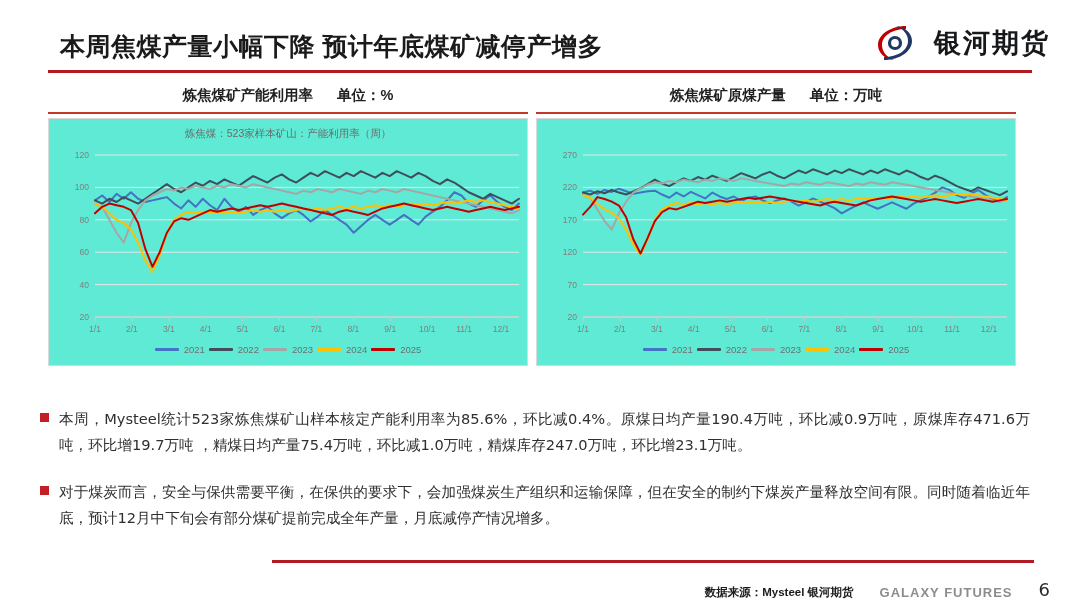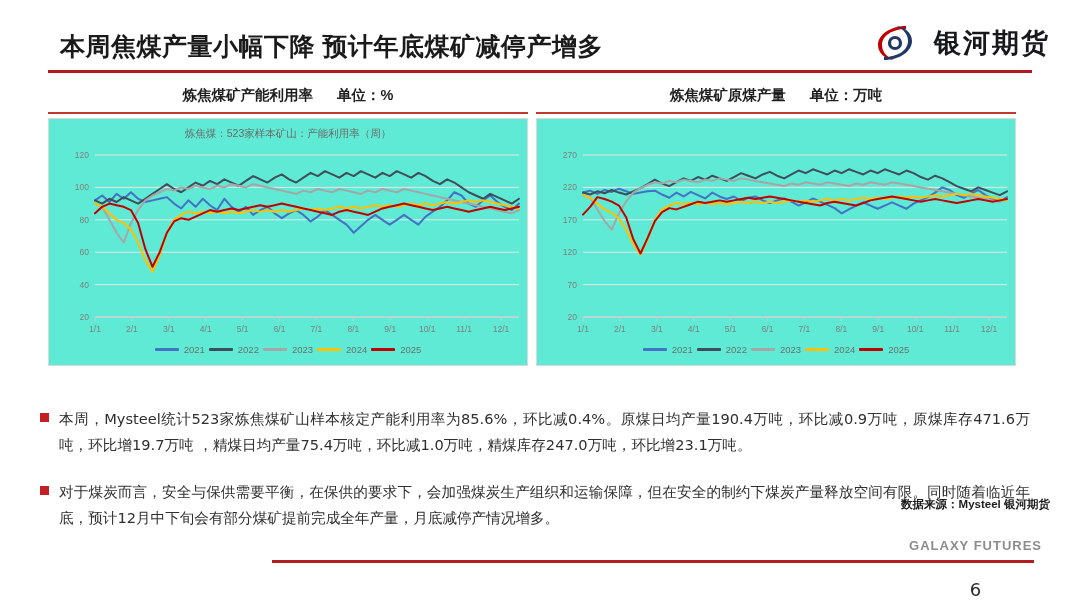--- a/index.html
+++ b/index.html
@@ -69,21 +69,21 @@
   .bullet-text {
     font-size: 14.6px; line-height: 1.75; color: #2f2f2f;
     text-align: justify; font-family: "DejaVu Sans", sans-serif;
   }
 
   
   .footer-rule {
     position: absolute; left: 272px; bottom: 45px; width: 762px; height: 3px;
     background: #b01c22;
   }
-  .footer { position: absolute; right: 30px; bottom: 8px; display: flex; align-items: center; gap: 26px; flex-direction: column; }
+  .footer { position: absolute; right: 30px; bottom: 8px; display: flex; align-items: flex-end; gap: 26px; }
   .footer-src { font-size: 11.5px; font-weight: bold; color: #1b1b1b; }
   .footer-brand {
     font-size: 13px; letter-spacing: 1px; color: #8c8c8c; font-weight: bold;
   }
   .footer-page { font-size: 18px; color: #2a2a2a; font-family: "DejaVu Sans", sans-serif; }
 </style>
 </head>
 <body>
 
 <div class="slide">

